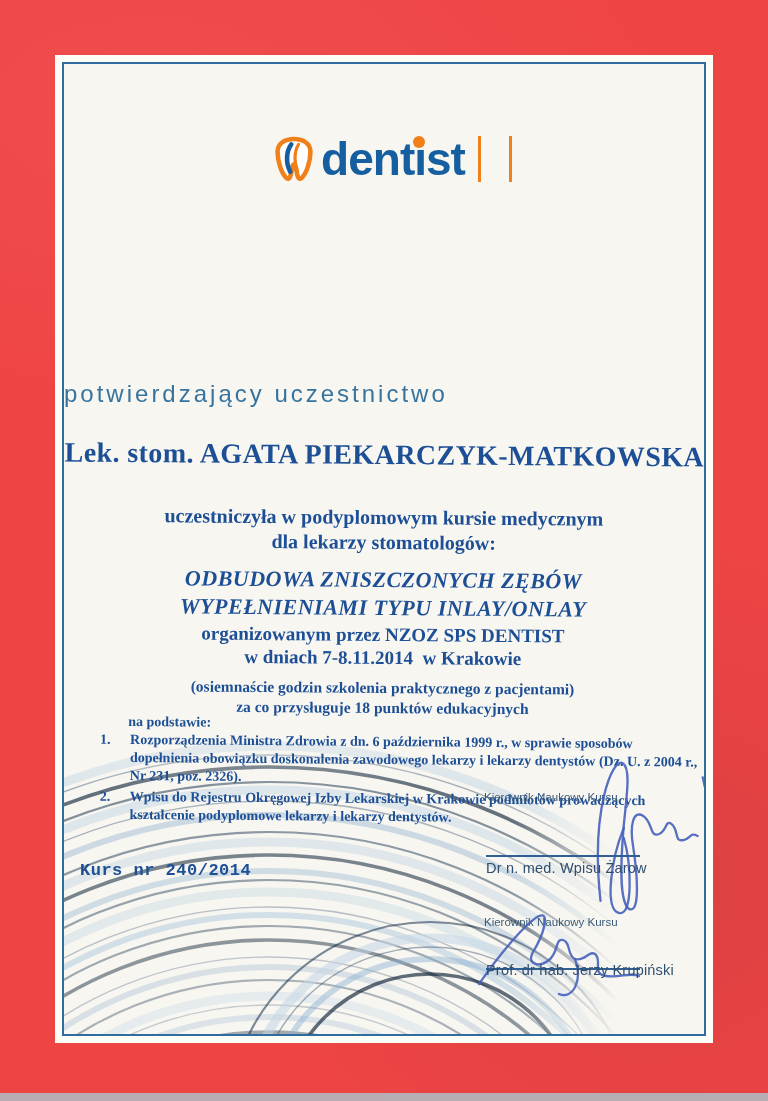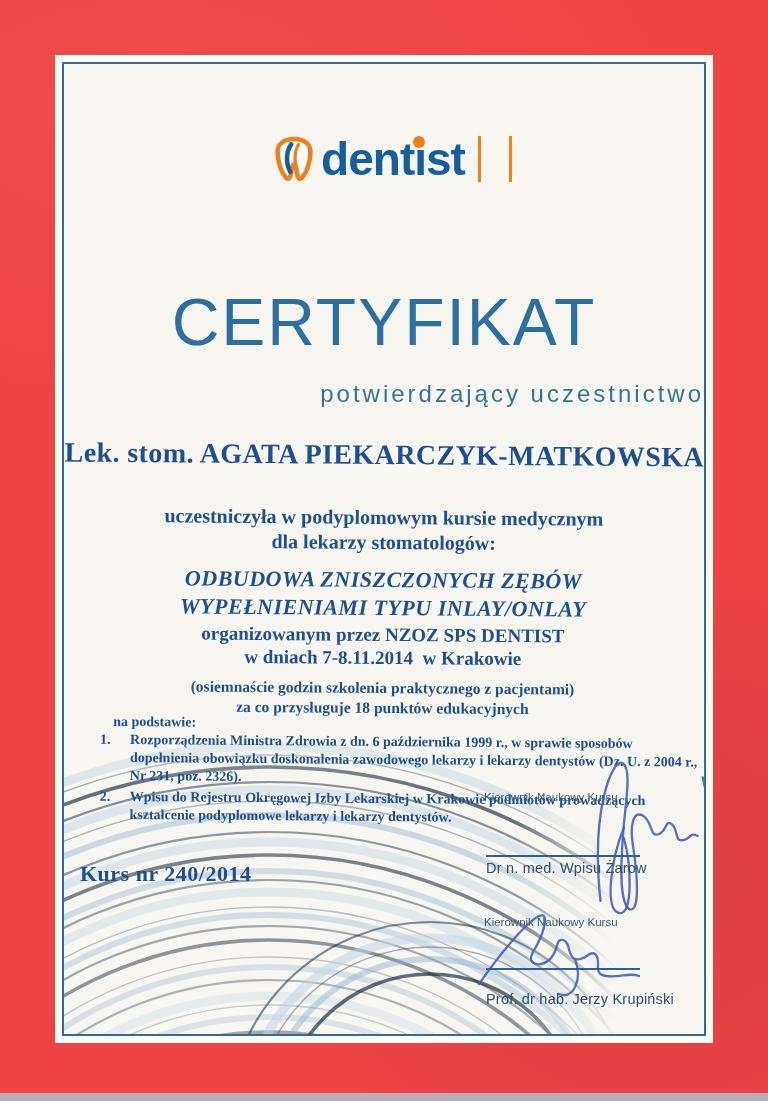--- a/index.html
+++ b/index.html
@@ -36,58 +36,58 @@
   .i-dot{position:absolute;left:92px;top:0px;width:12px;height:12px;border-radius:50%;
          background:#f08019;}
   .tag-bar{width:3px;height:46px;background:#f08019;margin:0 13px;}
   .tag-bar-right{margin-left:15px;}
   .tagline{color:#f08019;font-size:19px;font-weight:bold;line-height:21px;letter-spacing:.4px;}
 
   
   .title{position:absolute;left:0;right:0;top:220px;margin:0;text-align:center;z-index:3;
          font-size:66px;font-weight:400;letter-spacing:2px;color:#2c6fa3;line-height:76px;
          font-family:"Liberation Sans",sans-serif;}
-  .subtitle{position:absolute;left:0;right:0;top:316px;text-align:right;z-index:3;
+  .subtitle{position:absolute;left:0;right:0;top:316px;text-align:left;z-index:3;
          font-size:24px;letter-spacing:3px;color:#36749f;}
 
   
   .skew{position:absolute;inset:0;transform:rotate(.45deg);transform-origin:30% 45%;z-index:3;}
   .serif{font-family:"Liberation Serif",serif;color:#1d4f96;font-weight:bold;}
 
   .recipient{position:absolute;left:0;right:0;top:374px;text-align:center;
      font-family:"Liberation Serif",serif;font-weight:bold;font-size:28px;
      letter-spacing:.4px;color:#1d4f96;}
   .participation{position:absolute;left:0;right:0;top:440px;text-align:center;
      font-size:20px;line-height:25px;}
   .course-title{position:absolute;left:0;right:0;top:501px;text-align:center;
      font-style:italic;font-size:22px;line-height:28px;letter-spacing:.5px;}
   .organizer{position:absolute;left:0;right:0;top:559px;text-align:center;font-size:19px;}
   .date-place{position:absolute;left:0;right:0;top:582px;text-align:center;font-size:19px;white-space:pre;}
   .hours{position:absolute;left:0;right:0;top:613px;text-align:center;font-size:15.5px;line-height:20px;}
-  .basis-label{position:absolute;left:51px;top:651px;font-size:14px;}
+  .basis-label{position:absolute;left:66px;top:651px;font-size:14px;}
   .basis-list{position:absolute;left:38px;top:668px;width:600px;margin:0;padding:0;list-style:none;
      font-size:14px;line-height:18px;}
   .basis-list li{margin-bottom:3px;padding-left:30px;}
   .basis-list .num{display:inline-block;width:30px;margin-left:-30px;}
 
   .course-number{position:absolute;left:16px;top:797px;z-index:3;
-     font-family:Liberation Serif, serif;font-weight:bold;font-size:22px;
+     font-family:Liberation Mono, monospace;font-weight:bold;font-size:17px;
      letter-spacing:.5px;color:#1d4f96;}
 
   
   .sig{position:absolute;width:190px;z-index:4;}
   .sig-1{left:420px;top:727px;}
   .sig-2{left:420px;top:852px;}
   .sig-role{font-size:11.5px;color:#3b5a78;}
   .sig-line{position:absolute;left:2px;width:154px;border-bottom:2px solid #2f5f94;}
   .sig-1 .sig-line{top:64px;}
   .sig-2 .sig-line{top:52px;}
   .sig-name{position:absolute;left:2px;font-size:14.5px;color:#2f4f70;letter-spacing:.2px;white-space:nowrap;}
   .sig-1 .sig-name{top:69px;}
-  .sig-2 .sig-name{top:75px;}
+  .sig-2 .sig-name{top:46px;}
   .sig-ink{position:absolute;overflow:visible;}
   .sig-1 .sig-ink{left:86px;top:-42px;width:142px;height:172px;}
   .sig-2 .sig-ink{left:-14px;top:-12px;width:182px;height:108px;}
   .sig-ink path{fill:none;stroke:#4660bd;stroke-width:2.3;stroke-linecap:round;opacity:.9;}
 </style>
 </head>
 <body>
 
 <div class="page">
   <div class="sheet">
@@ -134,21 +134,20 @@
           <path d="M28 9 C23 17 23 30 27 39" stroke="#f08019" stroke-width="3.5" fill="none" stroke-linecap="round"></path>
         </svg>
         <div class="brand-wrap">
           <span class="brand">dentist</span>
           <span class="i-dot"></span>
         </div>
         <div class="tag-bar"></div>
         <div class="tag-bar tag-bar-right"></div>
       </header>
 
-      <h1 class="title">CERTYFIKAT</h1>
       <div class="subtitle">potwierdzający uczestnictwo</div>
 
       <div class="skew">
         <div class="recipient">Lek. stom. AGATA PIEKARCZYK-MATKOWSKA</div>
         <div class="participation serif">
           <div>uczestniczyła w podyplomowym kursie medycznym</div>
           <div>dla lekarzy stomatologów:</div>
         </div>
         <div class="course-title serif">
           <div>ODBUDOWA ZNISZCZONYCH ZĘBÓW</div>

